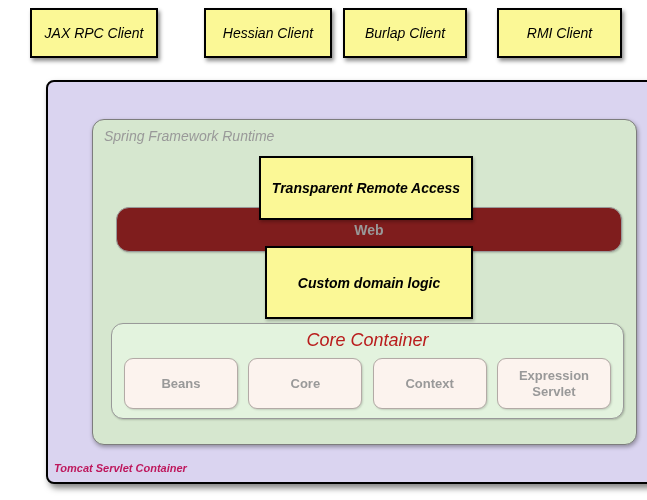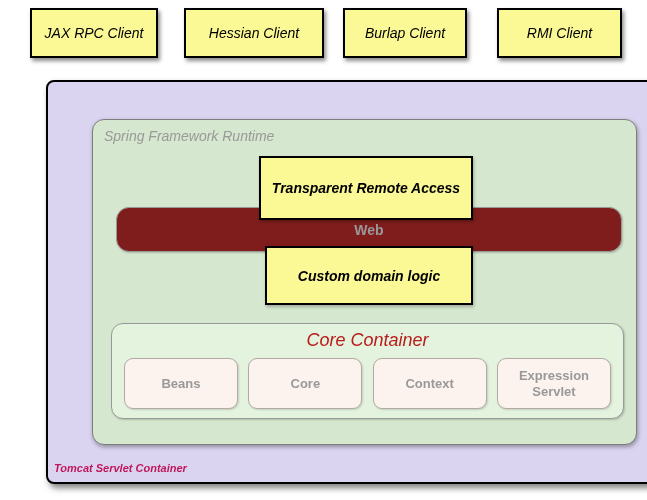--- a/index.html
+++ b/index.html
@@ -11,21 +11,21 @@
 
   
   .client{
     background:#FBF896;border:2px solid #000;
     box-shadow:2px 3px 4px rgba(0,0,0,0.45);
     display:flex;align-items:center;justify-content:center;
     font-style:italic;font-size:14px;color:#000;text-align:center;
     top:8px;height:50px;
   }
   .client-1{left:30px;width:128px;}
-  .client-2{left:184px;width:140px;}
+  .client-2{left:204px;width:128px;}
   .client-3{left:343px;width:124px;}
   .client-4{left:497px;width:125px;}
 
   
   .tomcat{
     left:10px;top:80px;width:627px;height:404px;
     background:#DAD4F0;border:2px solid #000;border-radius:8px;
     box-shadow:3px 4px 6px rgba(0,0,0,0.5);
     margin-left:36px;
   }
@@ -57,21 +57,21 @@
 
   
   .yellow-block{
     background:#FBF896;border:2px solid #000;
     display:flex;align-items:center;justify-content:center;
     font-weight:bold;font-style:italic;font-size:14px;color:#000;text-align:center;
     box-shadow:1px 2px 3px rgba(0,0,0,0.25);
     z-index:2;
   }
   .remote-access{left:166px;top:36px;width:214px;height:64px;}
-  .domain-logic{left:172px;top:126px;width:208px;height:59px;}
+  .domain-logic{left:172px;top:126px;width:208px;height:73px;}
 
   
   .core-container{
     left:18px;top:203px;width:513px;height:96px;
     background:#E3F3DE;border:1px solid #999;border-radius:12px;
     box-shadow:1px 1px 2px rgba(0,0,0,0.2);
     z-index:1;
   }
   .core-title{
     margin-top:6px;text-align:center;

